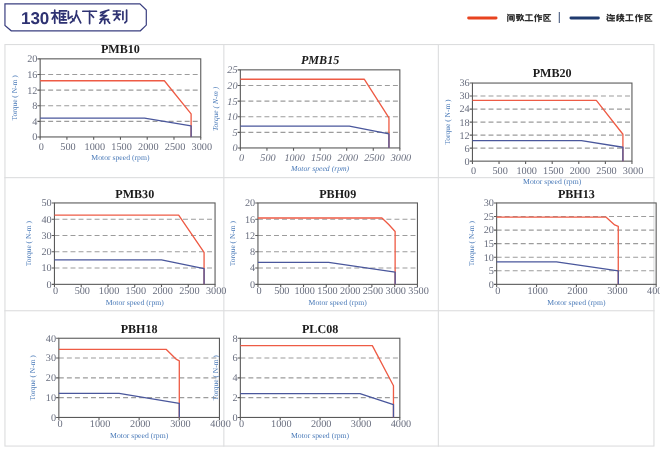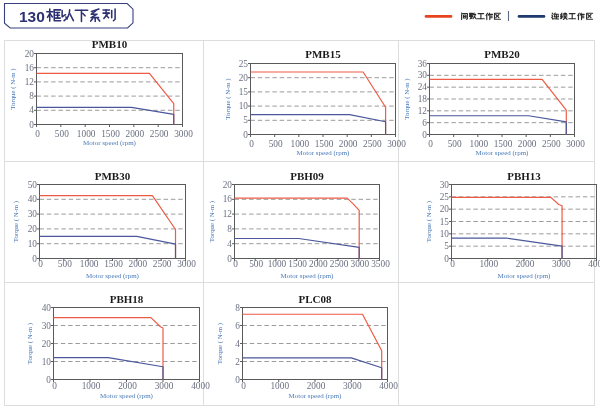--- a/index.html
+++ b/index.html
@@ -171,21 +171,21 @@
       <text x="129.83" y="104.5" font-family="Liberation Serif" font-size="9.3" fill="#6b7080" text-anchor="middle">2000</text>
       <line x1="153.17" y1="92.5" x2="153.17" y2="95.0" stroke="#5a5a5a" stroke-width="1"></line>
       <text x="154.17" y="104.5" font-family="Liberation Serif" font-size="9.3" fill="#6b7080" text-anchor="middle">2500</text>
       <line x1="177.50" y1="92.5" x2="177.50" y2="95.0" stroke="#5a5a5a" stroke-width="1"></line>
       <text x="178.50" y="104.5" font-family="Liberation Serif" font-size="9.3" fill="#6b7080" text-anchor="middle">3000</text>
       <polyline points="31.50,41.38 144.41,41.38 168.74,71.55 168.74,92.50" fill="none" stroke="#ee5b45" stroke-width="1.2" stroke-linejoin="round"></polyline>
       <polyline points="31.50,75.46 126.40,75.46 168.74,82.38 168.74,92.50" fill="none" stroke="#4a579c" stroke-width="1.2" stroke-linejoin="round"></polyline>
       <text x="104.5" y="113.0" font-family="Liberation Serif" font-size="7" fill="#4a7ab8" text-anchor="middle">Motor speed (rpm)</text>
       <text x="10" y="57.0" font-family="Liberation Serif" font-size="6.8" fill="#4a7ab8" text-anchor="middle" transform="rotate(-90 10 57.0)">Torque ( N-m )</text>
     </svg></div>
-<div style="position:absolute;left:220px;top:42px;"><svg width="195" height="122" viewBox="0 0 195 122" xmlns="http://www.w3.org/2000/svg">
+<div style="position:absolute;left:188px;top:42px;font-style:italic;"><svg width="195" height="122" viewBox="0 0 195 122" xmlns="http://www.w3.org/2000/svg">
       <text x="103.0" y="16.0" font-family="Liberation Serif" font-size="11" font-weight="bold" fill="#1c1c1c" text-anchor="middle">PMB15</text>
       <line x1="30.5" y1="78.30" x2="175.5" y2="78.30" stroke="#9c9c9c" stroke-width="1" stroke-dasharray="4.5,2.8"></line>
       <line x1="30.5" y1="64.10" x2="175.5" y2="64.10" stroke="#9c9c9c" stroke-width="1" stroke-dasharray="4.5,2.8"></line>
       <line x1="30.5" y1="49.90" x2="175.5" y2="49.90" stroke="#9c9c9c" stroke-width="1" stroke-dasharray="4.5,2.8"></line>
       <line x1="30.5" y1="35.70" x2="175.5" y2="35.70" stroke="#9c9c9c" stroke-width="1" stroke-dasharray="4.5,2.8"></line>
       <rect x="30.5" y="21.5" width="145.0" height="71.0" fill="none" stroke="#5a5a5a" stroke-width="1"></rect>
       <line x1="28.0" y1="92.50" x2="30.5" y2="92.50" stroke="#5a5a5a" stroke-width="1"></line>
       <text x="28.0" y="95.60" font-family="Liberation Serif" font-size="9.3" fill="#6b7080" text-anchor="end">0</text>
       <line x1="28.0" y1="78.30" x2="30.5" y2="78.30" stroke="#5a5a5a" stroke-width="1"></line>
       <text x="28.0" y="81.40" font-family="Liberation Serif" font-size="9.3" fill="#6b7080" text-anchor="end">5</text>
@@ -209,21 +209,21 @@
       <text x="128.17" y="104.5" font-family="Liberation Serif" font-size="9.3" fill="#6b7080" text-anchor="middle">2000</text>
       <line x1="151.33" y1="92.5" x2="151.33" y2="95.0" stroke="#5a5a5a" stroke-width="1"></line>
       <text x="152.33" y="104.5" font-family="Liberation Serif" font-size="9.3" fill="#6b7080" text-anchor="middle">2500</text>
       <line x1="175.50" y1="92.5" x2="175.50" y2="95.0" stroke="#5a5a5a" stroke-width="1"></line>
       <text x="176.50" y="104.5" font-family="Liberation Serif" font-size="9.3" fill="#6b7080" text-anchor="middle">3000</text>
       <polyline points="30.50,30.02 143.12,30.02 165.59,65.24 165.59,92.50" fill="none" stroke="#ee5b45" stroke-width="1.2" stroke-linejoin="round"></polyline>
       <polyline points="30.50,72.62 129.58,72.62 165.59,79.72 165.59,92.50" fill="none" stroke="#4a579c" stroke-width="1.2" stroke-linejoin="round"></polyline>
       <text x="103.0" y="113.0" font-family="Liberation Serif" font-size="7" fill="#4a7ab8" text-anchor="middle">Motor speed (rpm)</text>
       <text x="10" y="57.0" font-family="Liberation Serif" font-size="6.8" fill="#4a7ab8" text-anchor="middle" transform="rotate(-90 10 57.0)">Torque ( N-m )</text>
     </svg></div>
-<div style="position:absolute;left:399px;top:42px;text-align:right;"><svg width="195" height="122" viewBox="0 0 195 122" xmlns="http://www.w3.org/2000/svg">
+<div style="position:absolute;left:399px;top:54px;text-align:right;"><svg width="195" height="122" viewBox="0 0 195 122" xmlns="http://www.w3.org/2000/svg">
       <text x="103.0" y="16.0" font-family="Liberation Serif" font-size="11" font-weight="bold" fill="#1c1c1c" text-anchor="middle">PMB20</text>
       <line x1="30.5" y1="80.67" x2="175.5" y2="80.67" stroke="#9c9c9c" stroke-width="1" stroke-dasharray="4.5,2.8"></line>
       <line x1="30.5" y1="68.83" x2="175.5" y2="68.83" stroke="#9c9c9c" stroke-width="1" stroke-dasharray="4.5,2.8"></line>
       <line x1="30.5" y1="57.00" x2="175.5" y2="57.00" stroke="#9c9c9c" stroke-width="1" stroke-dasharray="4.5,2.8"></line>
       <line x1="30.5" y1="45.17" x2="175.5" y2="45.17" stroke="#9c9c9c" stroke-width="1" stroke-dasharray="4.5,2.8"></line>
       <line x1="30.5" y1="33.33" x2="175.5" y2="33.33" stroke="#9c9c9c" stroke-width="1" stroke-dasharray="4.5,2.8"></line>
       <rect x="30.5" y="21.5" width="145.0" height="71.0" fill="none" stroke="#5a5a5a" stroke-width="1"></rect>
       <line x1="28.0" y1="92.50" x2="30.5" y2="92.50" stroke="#5a5a5a" stroke-width="1"></line>
       <text x="28.0" y="95.60" font-family="Liberation Serif" font-size="9.3" fill="#6b7080" text-anchor="end">0</text>
       <line x1="28.0" y1="80.67" x2="30.5" y2="80.67" stroke="#5a5a5a" stroke-width="1"></line>
@@ -250,21 +250,21 @@
       <text x="128.17" y="104.5" font-family="Liberation Serif" font-size="9.3" fill="#6b7080" text-anchor="middle">2000</text>
       <line x1="151.33" y1="92.5" x2="151.33" y2="95.0" stroke="#5a5a5a" stroke-width="1"></line>
       <text x="152.33" y="104.5" font-family="Liberation Serif" font-size="9.3" fill="#6b7080" text-anchor="middle">2500</text>
       <line x1="175.50" y1="92.5" x2="175.50" y2="95.0" stroke="#5a5a5a" stroke-width="1"></line>
       <text x="176.50" y="104.5" font-family="Liberation Serif" font-size="9.3" fill="#6b7080" text-anchor="middle">3000</text>
       <polyline points="30.50,37.28 143.12,37.28 167.28,68.04 167.28,92.50" fill="none" stroke="#ee5b45" stroke-width="1.2" stroke-linejoin="round"></polyline>
       <polyline points="30.50,73.76 129.58,73.76 167.28,79.88 167.28,92.50" fill="none" stroke="#4a579c" stroke-width="1.2" stroke-linejoin="round"></polyline>
       <text x="103.0" y="113.0" font-family="Liberation Serif" font-size="7" fill="#4a7ab8" text-anchor="middle">Motor speed (rpm)</text>
       <text x="10" y="57.0" font-family="Liberation Serif" font-size="6.8" fill="#4a7ab8" text-anchor="middle" transform="rotate(-90 10 57.0)">Torque ( N-m )</text>
     </svg></div>
-<div style="position:absolute;left:8px;top:162px;"><svg width="195" height="122" viewBox="0 0 195 122" xmlns="http://www.w3.org/2000/svg">
+<div style="position:absolute;left:18px;top:162px;"><svg width="195" height="122" viewBox="0 0 195 122" xmlns="http://www.w3.org/2000/svg">
       <text x="104.5" y="18.0" font-family="Liberation Serif" font-size="11" font-weight="bold" fill="#1c1c1c" text-anchor="middle">PMB30</text>
       <line x1="31.5" y1="81.70" x2="177.5" y2="81.70" stroke="#9c9c9c" stroke-width="1" stroke-dasharray="4.5,2.8"></line>
       <line x1="31.5" y1="66.90" x2="177.5" y2="66.90" stroke="#9c9c9c" stroke-width="1" stroke-dasharray="4.5,2.8"></line>
       <line x1="31.5" y1="52.10" x2="177.5" y2="52.10" stroke="#9c9c9c" stroke-width="1" stroke-dasharray="4.5,2.8"></line>
       <line x1="31.5" y1="37.30" x2="177.5" y2="37.30" stroke="#9c9c9c" stroke-width="1" stroke-dasharray="4.5,2.8"></line>
       <rect x="31.5" y="22.5" width="146.0" height="74.0" fill="none" stroke="#5a5a5a" stroke-width="1"></rect>
       <line x1="29.0" y1="96.50" x2="31.5" y2="96.50" stroke="#5a5a5a" stroke-width="1"></line>
       <text x="29.0" y="99.60" font-family="Liberation Serif" font-size="9.3" fill="#6b7080" text-anchor="end">0</text>
       <line x1="29.0" y1="81.70" x2="31.5" y2="81.70" stroke="#5a5a5a" stroke-width="1"></line>
       <text x="29.0" y="84.80" font-family="Liberation Serif" font-size="9.3" fill="#6b7080" text-anchor="end">10</text>
@@ -396,21 +396,21 @@
       <text x="105.50" y="105.5" font-family="Liberation Serif" font-size="9.3" fill="#6b7080" text-anchor="middle">2000</text>
       <line x1="141.00" y1="96.5" x2="141.00" y2="99.0" stroke="#5a5a5a" stroke-width="1"></line>
       <text x="142.00" y="105.5" font-family="Liberation Serif" font-size="9.3" fill="#6b7080" text-anchor="middle">3000</text>
       <line x1="177.50" y1="96.5" x2="177.50" y2="99.0" stroke="#5a5a5a" stroke-width="1"></line>
       <text x="178.50" y="105.5" font-family="Liberation Serif" font-size="9.3" fill="#6b7080" text-anchor="middle">4000</text>
       <polyline points="31.50,34.58 128.95,34.58 138.44,43.76 141.00,45.02 141.00,96.50" fill="none" stroke="#ee5b45" stroke-width="1.2" stroke-linejoin="round"></polyline>
       <polyline points="31.50,74.54 86.25,74.54 141.00,83.72 141.00,96.50" fill="none" stroke="#4a579c" stroke-width="1.2" stroke-linejoin="round"></polyline>
       <text x="104.5" y="115.0" font-family="Liberation Serif" font-size="7" fill="#4a7ab8" text-anchor="middle">Motor speed (rpm)</text>
       <text x="10" y="60.5" font-family="Liberation Serif" font-size="6.8" fill="#4a7ab8" text-anchor="middle" transform="rotate(-90 10 60.5)">Torque ( N-m )</text>
     </svg></div>
-<div style="position:absolute;left:212px;top:283px;"><svg width="195" height="122" viewBox="0 0 195 122" xmlns="http://www.w3.org/2000/svg">
+<div style="position:absolute;left:188px;top:283px;"><svg width="195" height="122" viewBox="0 0 195 122" xmlns="http://www.w3.org/2000/svg">
       <text x="103.0" y="20.0" font-family="Liberation Serif" font-size="11" font-weight="bold" fill="#1c1c1c" text-anchor="middle">PLC08</text>
       <line x1="30.5" y1="78.50" x2="175.5" y2="78.50" stroke="#9c9c9c" stroke-width="1" stroke-dasharray="4.5,2.8"></line>
       <line x1="30.5" y1="60.50" x2="175.5" y2="60.50" stroke="#9c9c9c" stroke-width="1" stroke-dasharray="4.5,2.8"></line>
       <line x1="30.5" y1="42.50" x2="175.5" y2="42.50" stroke="#9c9c9c" stroke-width="1" stroke-dasharray="4.5,2.8"></line>
       <rect x="30.5" y="24.5" width="145.0" height="72.0" fill="none" stroke="#5a5a5a" stroke-width="1"></rect>
       <line x1="28.0" y1="96.50" x2="30.5" y2="96.50" stroke="#5a5a5a" stroke-width="1"></line>
       <text x="28.0" y="99.60" font-family="Liberation Serif" font-size="9.3" fill="#6b7080" text-anchor="end">0</text>
       <line x1="28.0" y1="78.50" x2="30.5" y2="78.50" stroke="#5a5a5a" stroke-width="1"></line>
       <text x="28.0" y="81.60" font-family="Liberation Serif" font-size="9.3" fill="#6b7080" text-anchor="end">2</text>
       <line x1="28.0" y1="60.50" x2="30.5" y2="60.50" stroke="#5a5a5a" stroke-width="1"></line>

